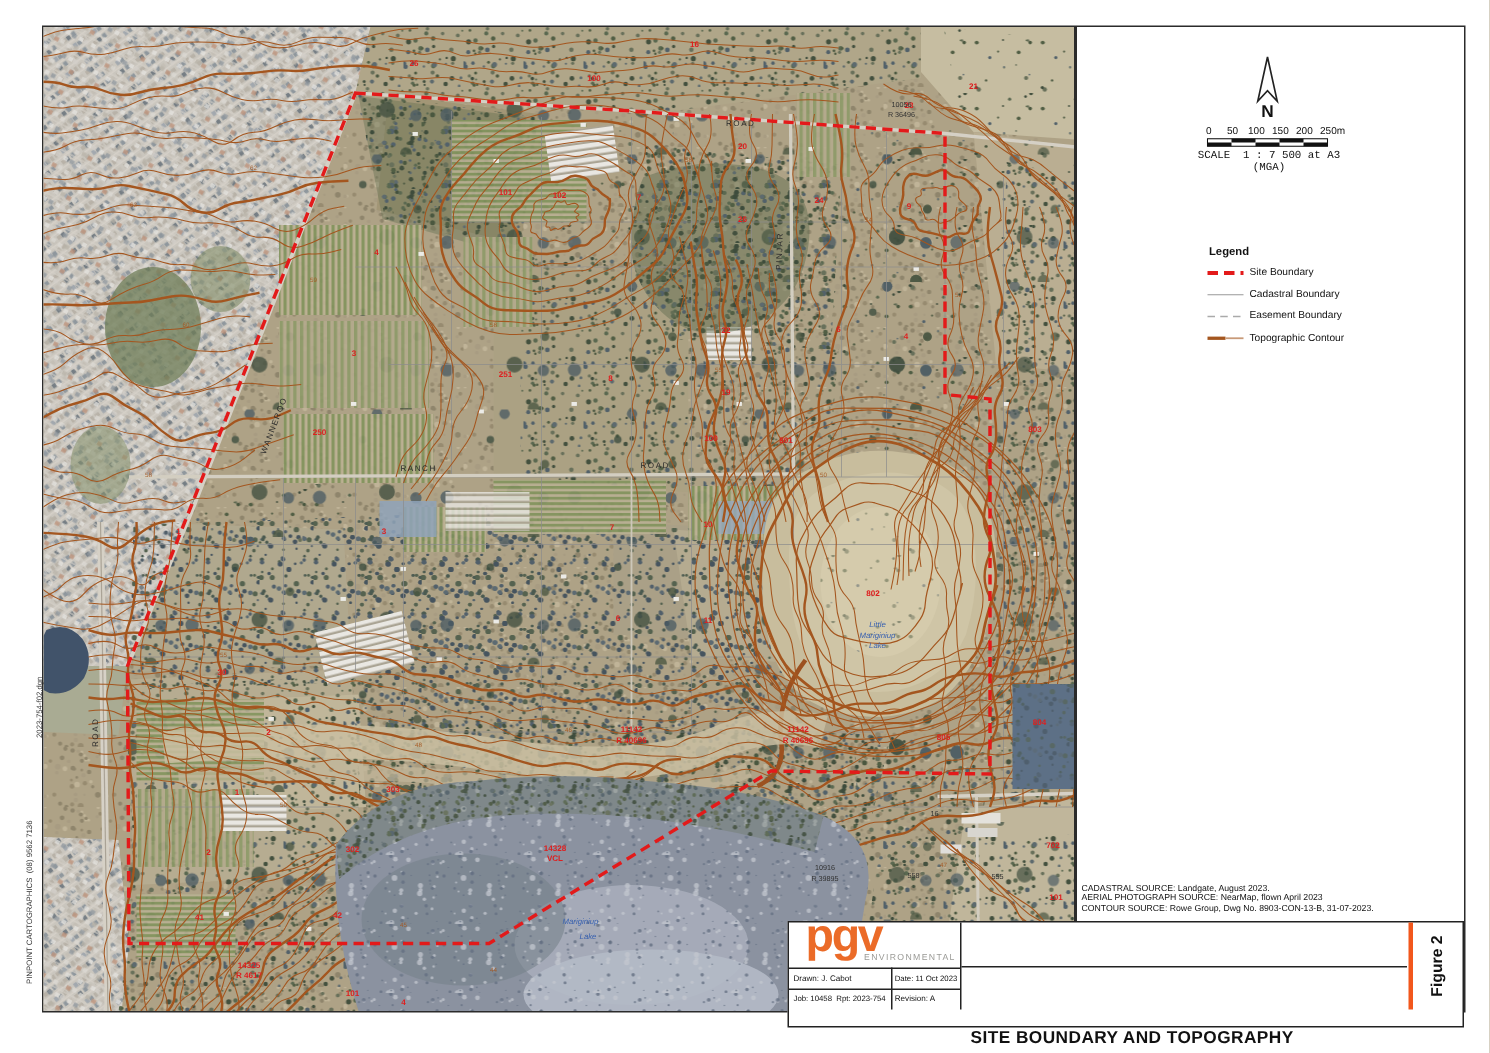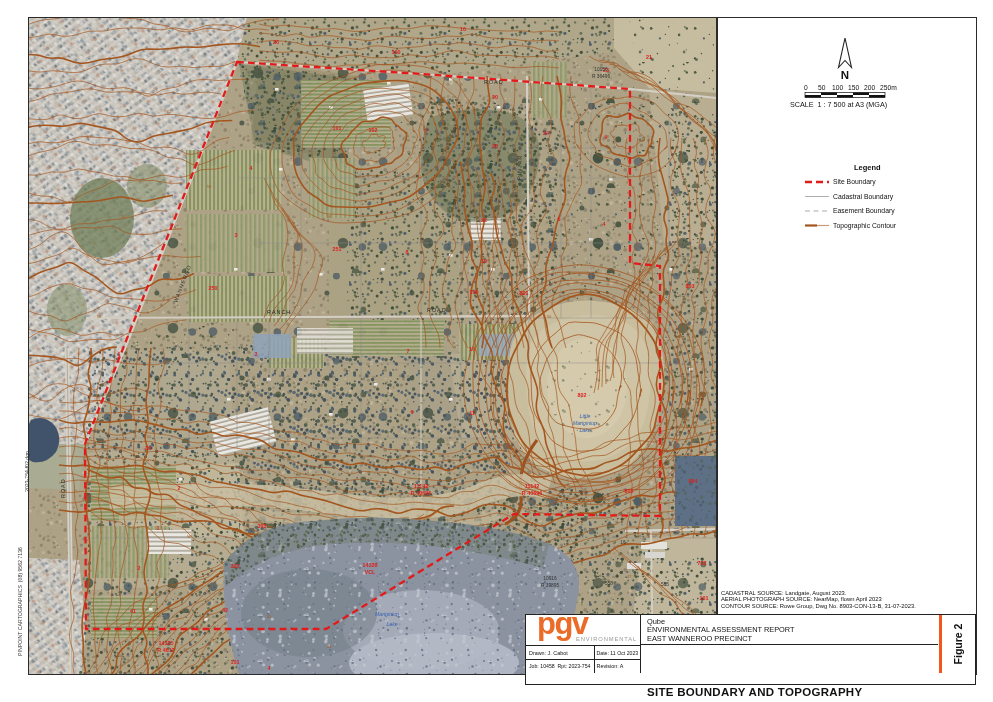--- a/index.html
+++ b/index.html
@@ -776,23 +776,23 @@
 </div>
 <svg width="92" height="7" style="display:block;">
 <rect x="5" y="0.5" width="80" height="5" fill="#fff" stroke="#111" stroke-width="0.7"></rect>
 <rect x="5" y="3" width="16" height="2.5" fill="#111"></rect>
 <rect x="21" y="0.5" width="16" height="2.5" fill="#111"></rect>
 <rect x="37" y="3" width="16" height="2.5" fill="#111"></rect>
 <rect x="53" y="0.5" width="16" height="2.5" fill="#111"></rect>
 <rect x="69" y="3" width="16" height="2.5" fill="#111"></rect>
 </svg>
 </div>
-<div class="abs" style="left:790px;top:99.5px;width:112px;font-size:7.2px;color:#111;">SCALE&nbsp; 1 : 7 500 at A3 (MGA)</div>
-
-<div class="abs" style="left:806px;top:163px;font-size:7.5px;font-weight:bold;color:#111;margin-left:48px;">Legend</div>
+<div class="abs" style="left:790px;top:99.5px;width:112px;text-align:center;font-size:7.2px;color:#111;font-family:Liberation Mono, monospace;">SCALE&nbsp; 1 : 7 500 at A3 (MGA)</div>
+
+<div class="abs" style="left:806px;top:163px;font-size:7.5px;font-weight:bold;color:#111;">Legend</div>
 <svg class="abs" style="left:804px;top:176px;" width="160" height="60" viewBox="0 0 160 60">
 
 <line x1="1" y1="6" x2="25" y2="6" stroke="#e31a1a" stroke-width="2.6" stroke-dasharray="7 4"></line>
 
 <line x1="1" y1="20.5" x2="25" y2="20.5" stroke="#999" stroke-width="0.8"></line>
 
 <line x1="1" y1="35" x2="25" y2="35" stroke="#aaa" stroke-width="1" stroke-dasharray="5 3.5"></line>
 
 <line x1="1" y1="49.5" x2="13" y2="49.5" stroke="#a4561f" stroke-width="2.2"></line>
 <line x1="13" y1="49.5" x2="25" y2="49.5" stroke="#c89a78" stroke-width="1.2"></line>
@@ -815,21 +815,20 @@
 
   <div class="abs" style="left:0;top:29.5px;width:114px;height:0;border-top:1px solid #222;"></div>
   <div class="abs" style="left:0;top:43.5px;width:114px;height:0;border-top:1px solid #222;"></div>
   <div class="abs" style="left:68px;top:29.5px;width:1px;height:28px;background:#222;"></div>
   <div class="abs" style="left:3px;top:34.5px;font-size:5.4px;color:#111;">Drawn: J. Cabot</div>
   <div class="abs" style="left:70.5px;top:34.5px;font-size:5.2px;color:#111;">Date: 11 Oct 2023</div>
   <div class="abs" style="left:3px;top:48px;font-size:5.2px;color:#111;">Job: 10458&nbsp;&nbsp;Rpt: 2023-754</div>
   <div class="abs" style="left:70.5px;top:48px;font-size:5.4px;color:#111;">Revision: A</div>
   <div class="abs" style="left:114px;top:0;width:1px;height:58px;background:#222;"></div>
 
-  <div class="abs" style="left:121px;top:2.5px;font-size:7.4px;line-height:8.7px;color:#111;">Qube<br>ENVIRONMENTAL ASSESSMENT REPORT<br>EAST WANNEROO PRECINCT</div>
   <div class="abs" style="left:115px;top:28.5px;width:297px;height:1px;background:#222;"></div>
 
   <div class="abs" style="left:121px;top:37px;font-size:11.5px;font-weight:bold;letter-spacing:0.3px;color:#111;margin-top:34px;">SITE BOUNDARY AND TOPOGRAPHY</div>
 
   <div class="abs" style="left:413px;top:0;width:3.2px;height:58px;background:#f2571c;"></div>
 
   <div class="abs" style="left:415px;top:0;width:33px;height:58px;">
     <div style="position:absolute;left:50%;top:50%;transform:translate(-50%,-50%) rotate(-90deg);font-size:10.5px;font-weight:bold;white-space:nowrap;color:#111;">Figure 2</div>
   </div>
 </div>

